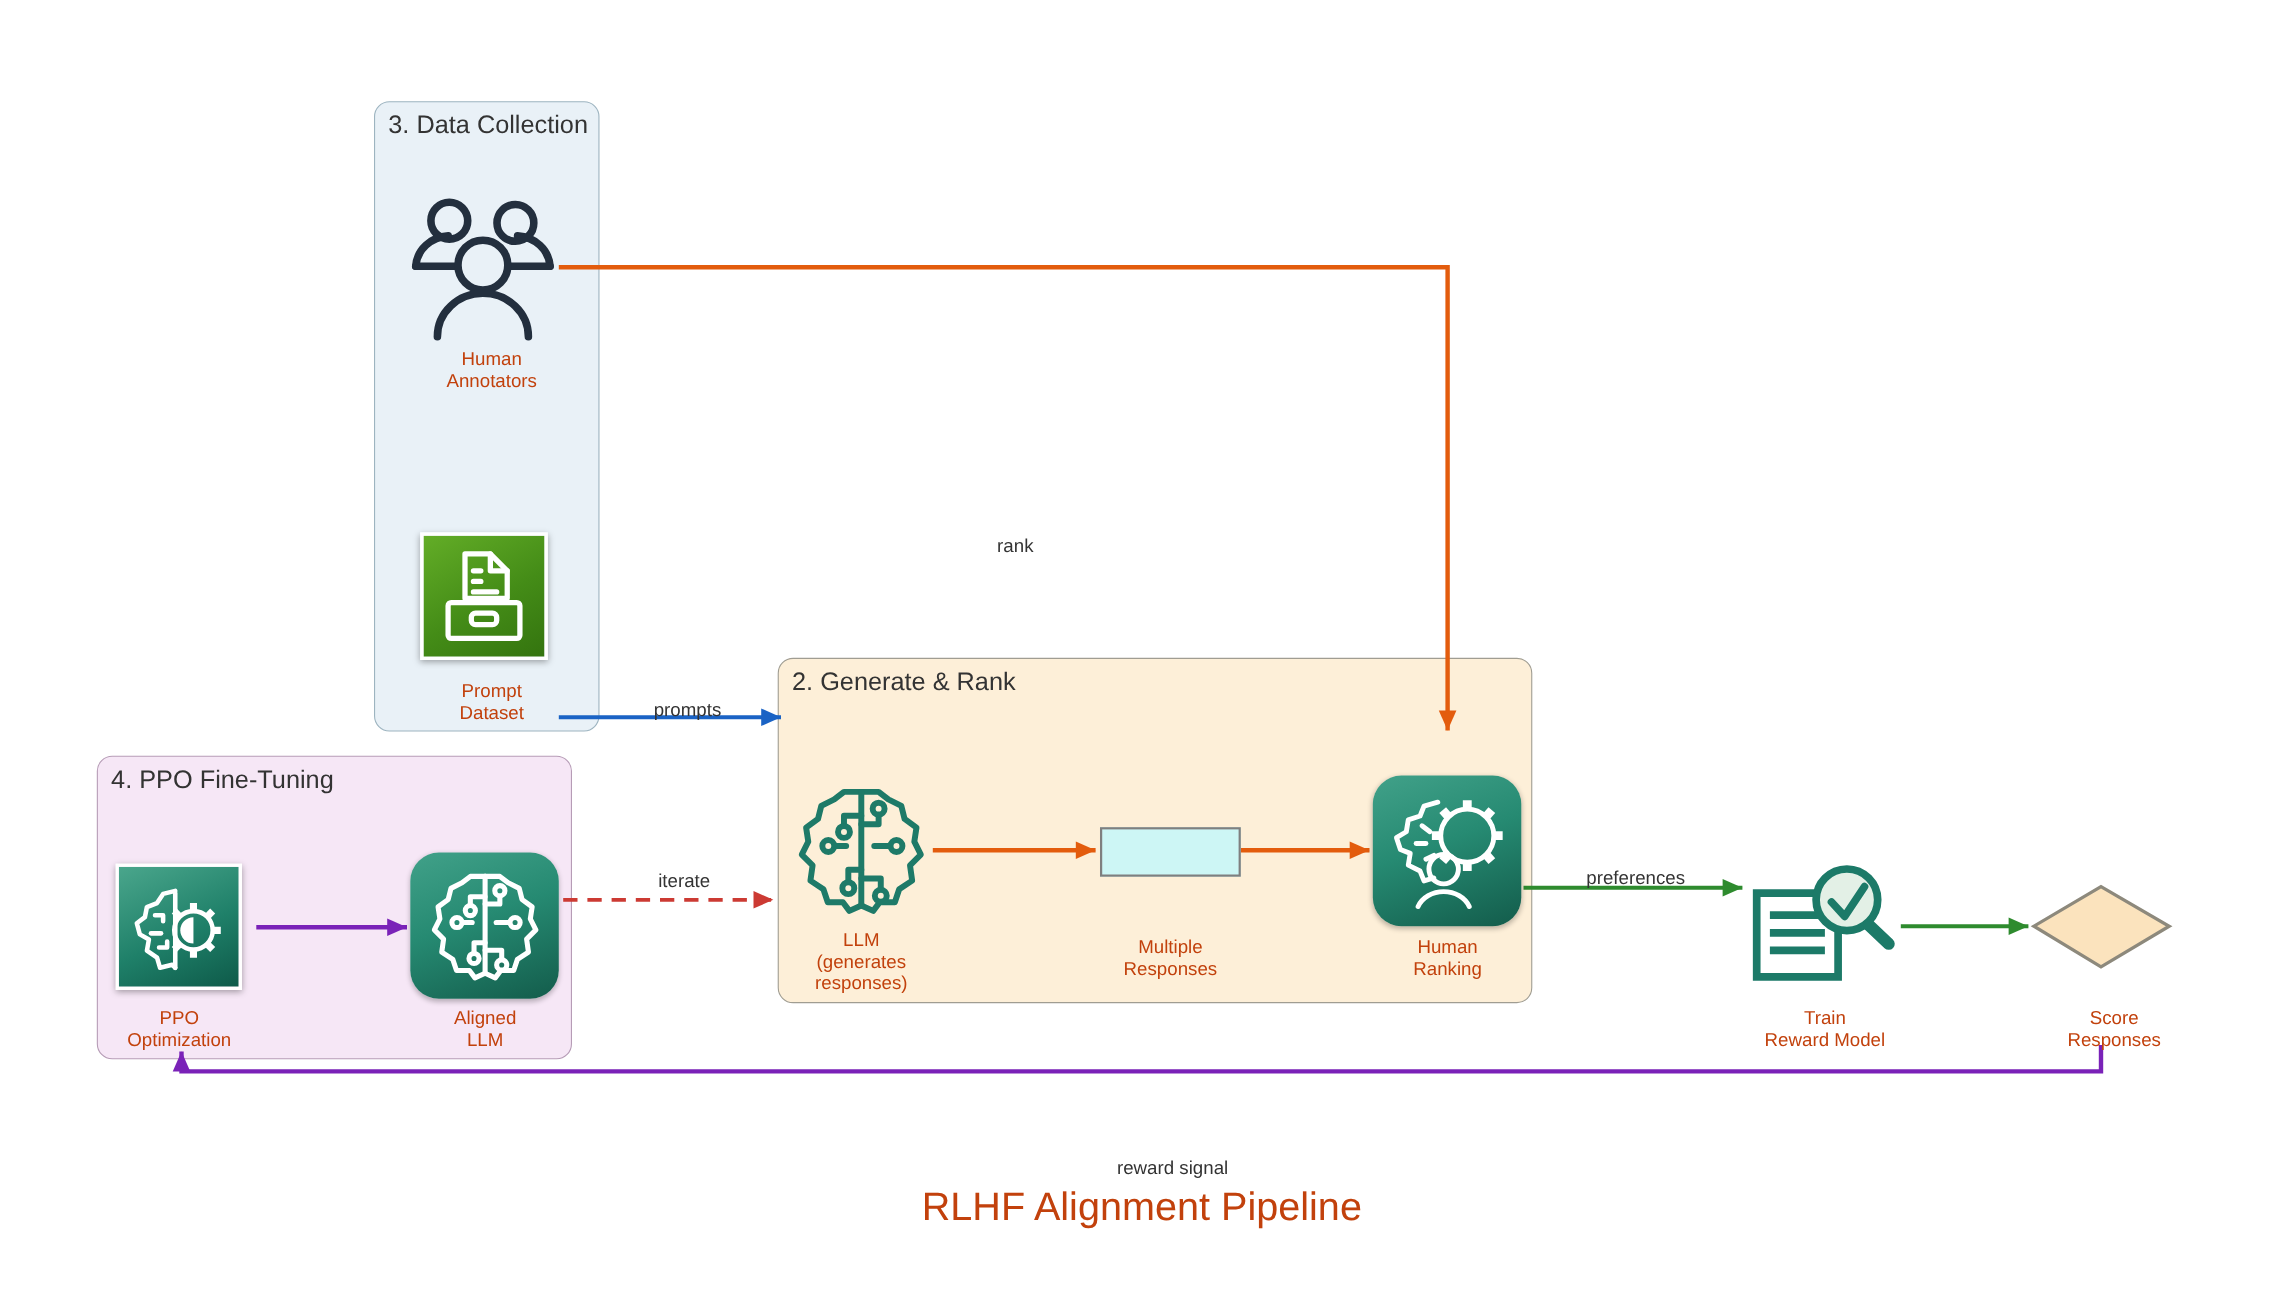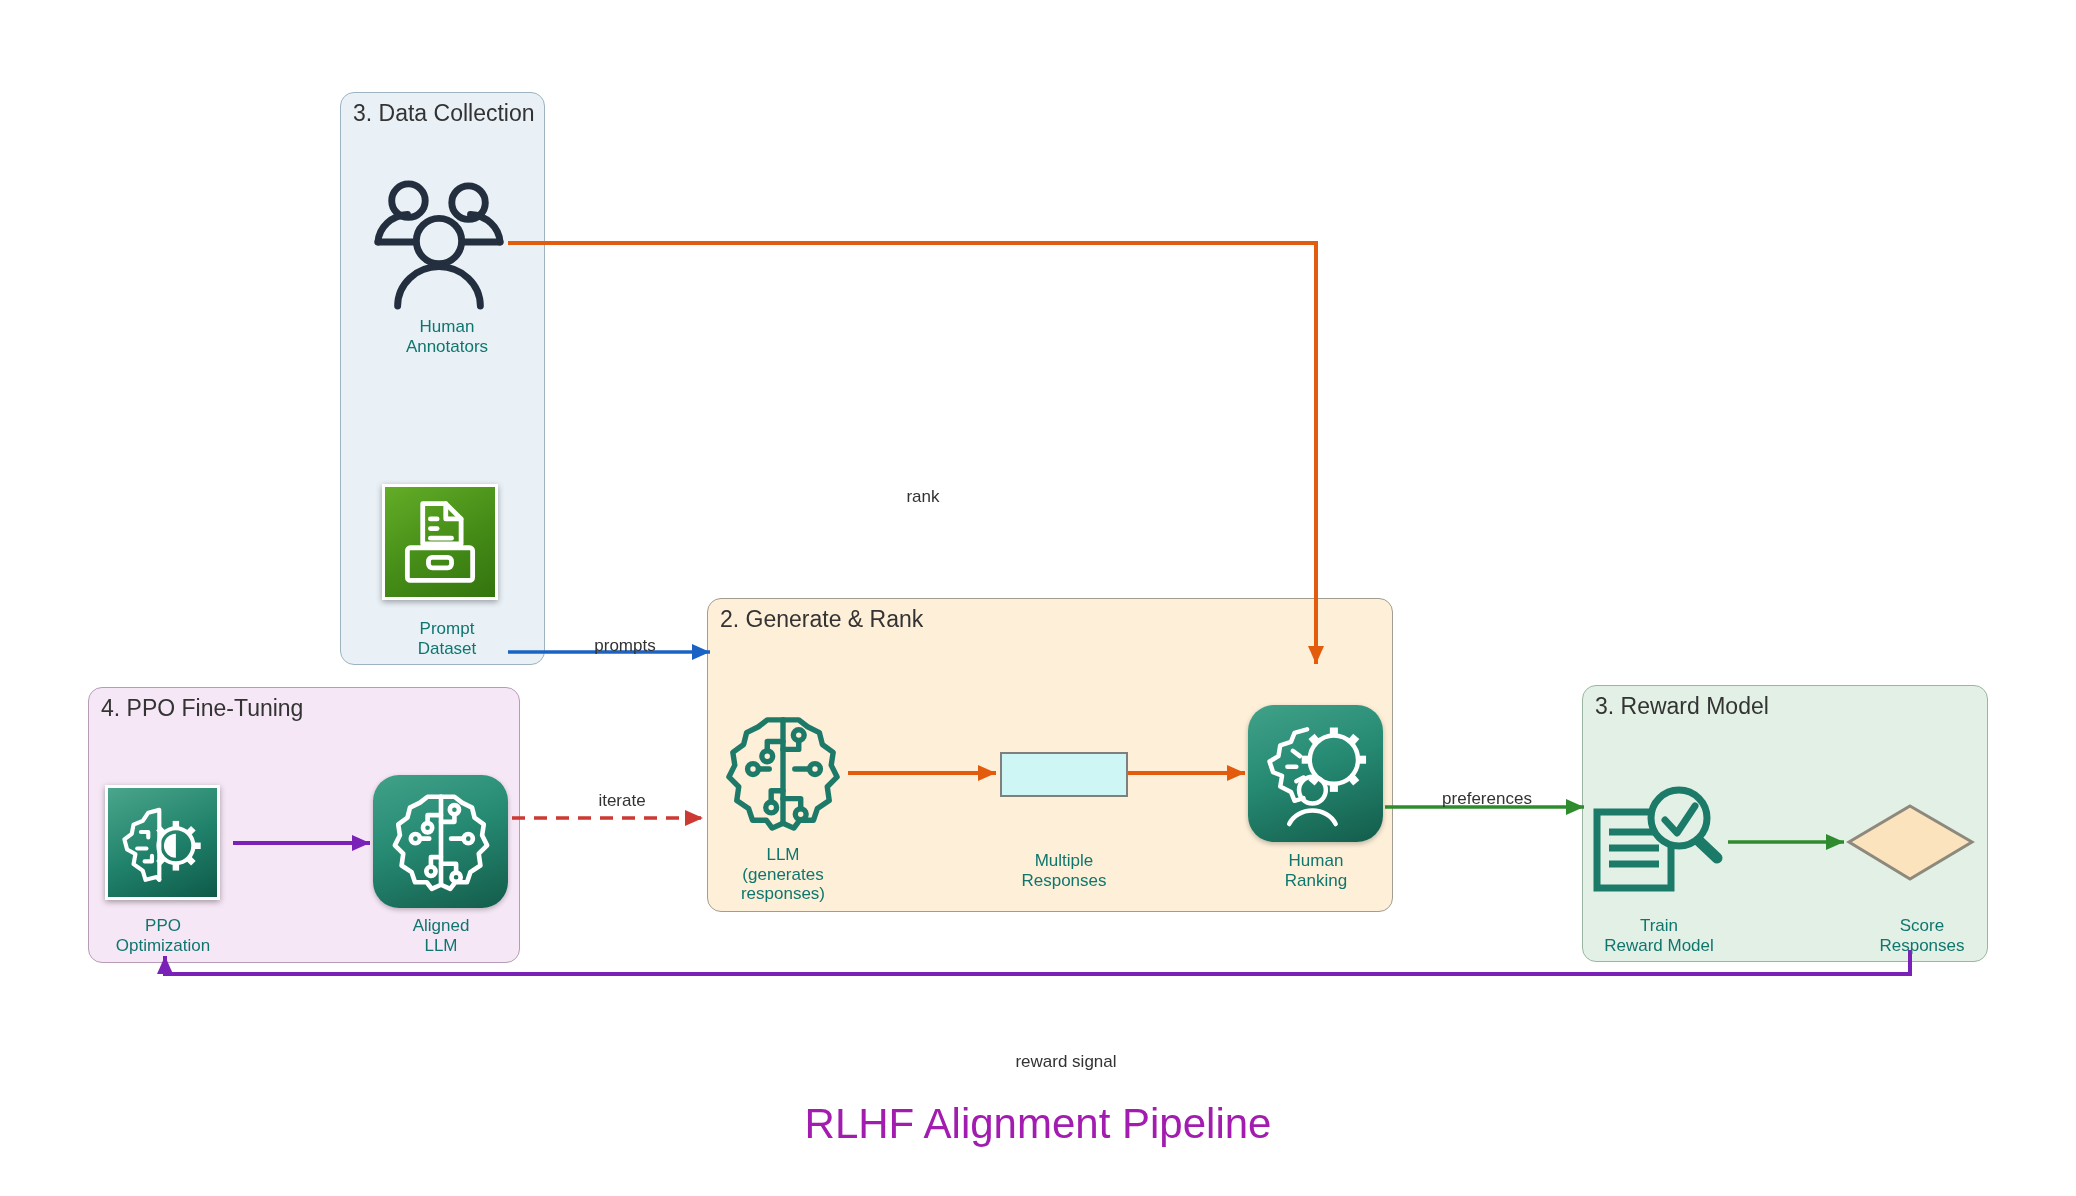--- a/index.html
+++ b/index.html
@@ -18,53 +18,50 @@
     font-family:"Liberation Sans","DejaVu Sans",sans-serif;color:var(--ink);
   }
   .cluster{position:absolute;border-radius:14px;border:1.6px solid #999;box-sizing:border-box;}
   .cluster-title{position:absolute;left:12px;top:7px;font-size:23px;color:#333;white-space:nowrap;}
   .c1{left:340px;top:92px;width:205px;height:573px;background:#e9f1f7;border-color:#9db4c0;}
   .c2{left:707px;top:598px;width:686px;height:314px;background:#fdefd8;border-color:#a09d92;text-decoration:underline;}
   .c3{left:1582px;top:685px;width:406px;height:277px;background:#e3f0e6;border-color:#9cb5a3;}
   .c4{left:88px;top:687px;width:432px;height:276px;background:#f6e7f6;border-color:#b69cb6;}
 
   .node-label{position:absolute;width:220px;text-align:center;font-size:17px;line-height:1.15;
-    white-space:pre-line;color:#0f766e;}
+    white-space:pre-line;color:#c2410c;}
   .edge-label{position:absolute;width:220px;text-align:center;font-size:17px;color:#333;white-space:nowrap;}
 
   .icon-abs{position:absolute;}
   .tile{position:absolute;box-sizing:border-box;display:flex;align-items:center;justify-content:center;}
   .tile-square{border:3px solid #ffffff;box-shadow:0 2px 6px rgba(0,0,0,.35);}
   .grad-teal{background:linear-gradient(155deg,#4aa68c 0%,#1f8069 55%,#0e5a49 100%);}
   .grad-teal-r{background:linear-gradient(160deg,#41a189 0%,#268a72 45%,#135c4b 100%);}
   .grad-green{background:linear-gradient(150deg,#63ad27 0%,#448c17 55%,#34740f 100%);}
   .tile-round{border-radius:26px;box-shadow:0 2px 5px rgba(0,0,0,.25);}
 
   .multi-rect{position:absolute;left:1000px;top:752px;width:128px;height:45px;
     background:#cdf6f5;border:2px solid #7f7f7f;box-sizing:border-box;}
 
   .overlay{position:absolute;left:0;top:0;width:2076px;height:1196px;pointer-events:none;}
 
   .main-title{position:absolute;left:538px;top:1076px;width:1000px;text-align:center;
-    font-size:42px;color:#a21caf;margin-top:24px;}
+    font-size:36px;color:#c2410c;}
   .stroke-icon{fill:none;stroke-linecap:round;stroke-linejoin:round;}
 </style>
 </head>
 <body>
 
 <div class="stage">
 
   <div class="cluster c1">
     <div class="cluster-title">3. Data Collection</div>
   </div>
   <div class="cluster c2">
     <div class="cluster-title">2. Generate &amp; Rank</div>
-  </div>
-  <div class="cluster c3">
-    <div class="cluster-title">3. Reward Model</div>
   </div>
   <div class="cluster c4">
     <div class="cluster-title">4. PPO Fine-Tuning</div>
   </div>
 
   <svg class="overlay" viewBox="0 0 2076 1196">
     <defs>
       <marker id="ah-orange" markerUnits="userSpaceOnUse" markerWidth="22" markerHeight="22" viewBox="0 0 22 22" refX="20" refY="11" orient="auto">
           <path d="M2,3 L20,11 L2,19 Z" fill="#e35c0d"></path>
         </marker>

